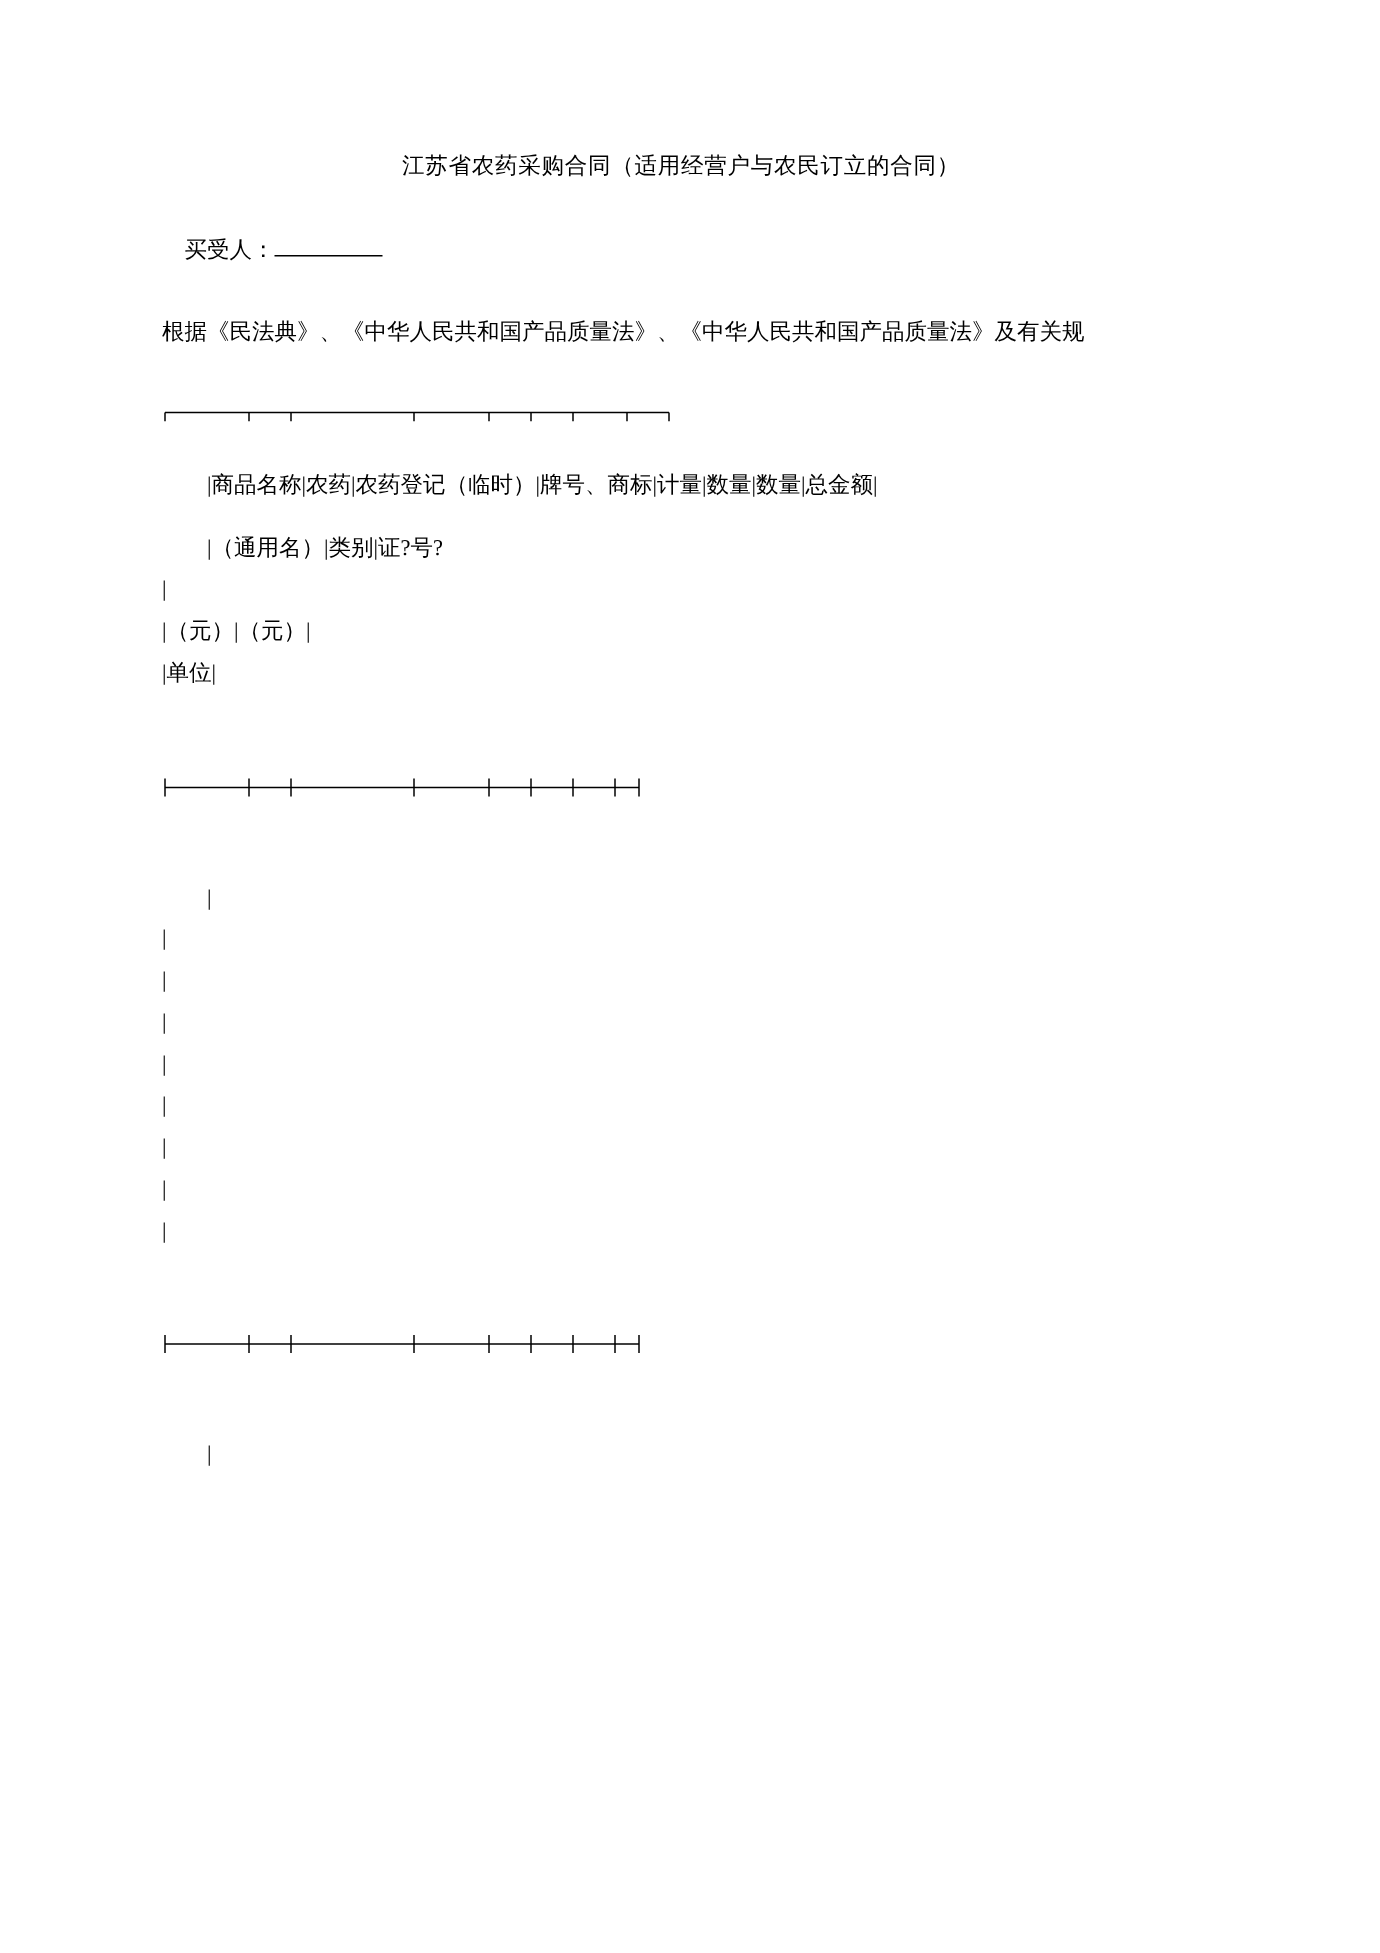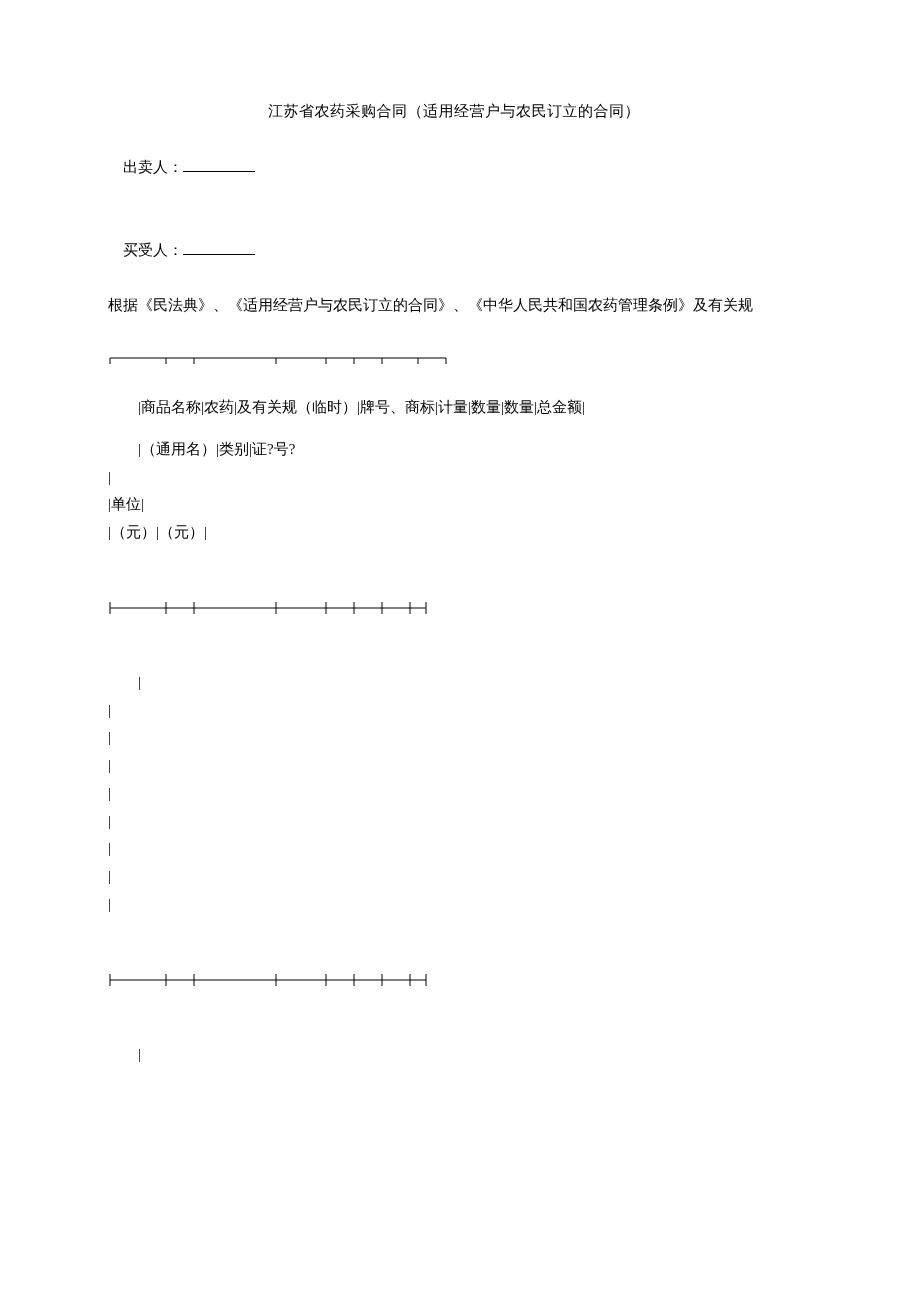--- a/index.html
+++ b/index.html
@@ -35,49 +35,46 @@
     .tbl-art svg { display: block; }
     .tbl-row-line { font-size: 15px; line-height: 1.85; }
     .cell-pipe { }
   </style>
 </head>
 <body>
 
 <div class="page">
   <div class="title">江苏省农药采购合同（适用经营户与农民订立的合同）</div>
 
-  <div class="line indent">
-    <span>出卖人：</span><span class="blank b72"></span>
-  </div>
   <div class="line">
     <span>买受人：</span><span class="blank b72"></span>
   </div>
-  <div class="line">根据《民法典》、《适用经营户与农民订立的合同》、《中华人民共和国农药管理条例》及有关规</div>
+  <div class="line">根据《民法典》、《中华人民共和国产品质量法》、《中华人民共和国产品质量法》及有关规</div>
 
   <div class="tbl-art">
     <svg width="340" height="14" viewBox="0 0 340 14">
       <line x1="2" y1="8" x2="338" y2="8" stroke="#000" stroke-width="1"></line>
       <line x1="2" y1="8" x2="2" y2="14" stroke="#000" stroke-width="1"></line>
       <line x1="58" y1="8" x2="58" y2="14" stroke="#000" stroke-width="1"></line>
       <line x1="86" y1="8" x2="86" y2="14" stroke="#000" stroke-width="1"></line>
       <line x1="168" y1="8" x2="168" y2="14" stroke="#000" stroke-width="1"></line>
       <line x1="218" y1="8" x2="218" y2="14" stroke="#000" stroke-width="1"></line>
       <line x1="246" y1="8" x2="246" y2="14" stroke="#000" stroke-width="1"></line>
       <line x1="274" y1="8" x2="274" y2="14" stroke="#000" stroke-width="1"></line>
       <line x1="310" y1="8" x2="310" y2="14" stroke="#000" stroke-width="1"></line>
       <line x1="338" y1="8" x2="338" y2="14" stroke="#000" stroke-width="1"></line>
     </svg>
   </div>
 
-  <div class="tbl-row-line indent">|商品名称|农药|及有关规（临时）|牌号、商标|计量|数量|数量|总金额|</div>
+  <div class="tbl-row-line indent">|商品名称|农药|农药登记（临时）|牌号、商标|计量|数量|数量|总金额|</div>
   <div style="height:14px"></div>
   <div class="tbl-row-line indent">|（通用名）|类别|证?号?</div>
   <div class="tbl-row-line">|</div>
+  <div class="tbl-row-line">|（元）|（元）|</div>
   <div class="tbl-row-line">|单位|</div>
-  <div class="tbl-row-line">|（元）|（元）|</div>
 
   <div style="height:24px"></div>
 
   <div class="tbl-art indent">
     <svg width="320" height="14" viewBox="0 0 320 14">
       <line x1="2" y1="7" x2="318" y2="7" stroke="#000" stroke-width="1"></line>
       <line x1="2" y1="1" x2="2" y2="13" stroke="#000" stroke-width="1"></line>
       <line x1="58" y1="1" x2="58" y2="13" stroke="#000" stroke-width="1"></line>
       <line x1="86" y1="1" x2="86" y2="13" stroke="#000" stroke-width="1"></line>
       <line x1="168" y1="1" x2="168" y2="13" stroke="#000" stroke-width="1"></line>

